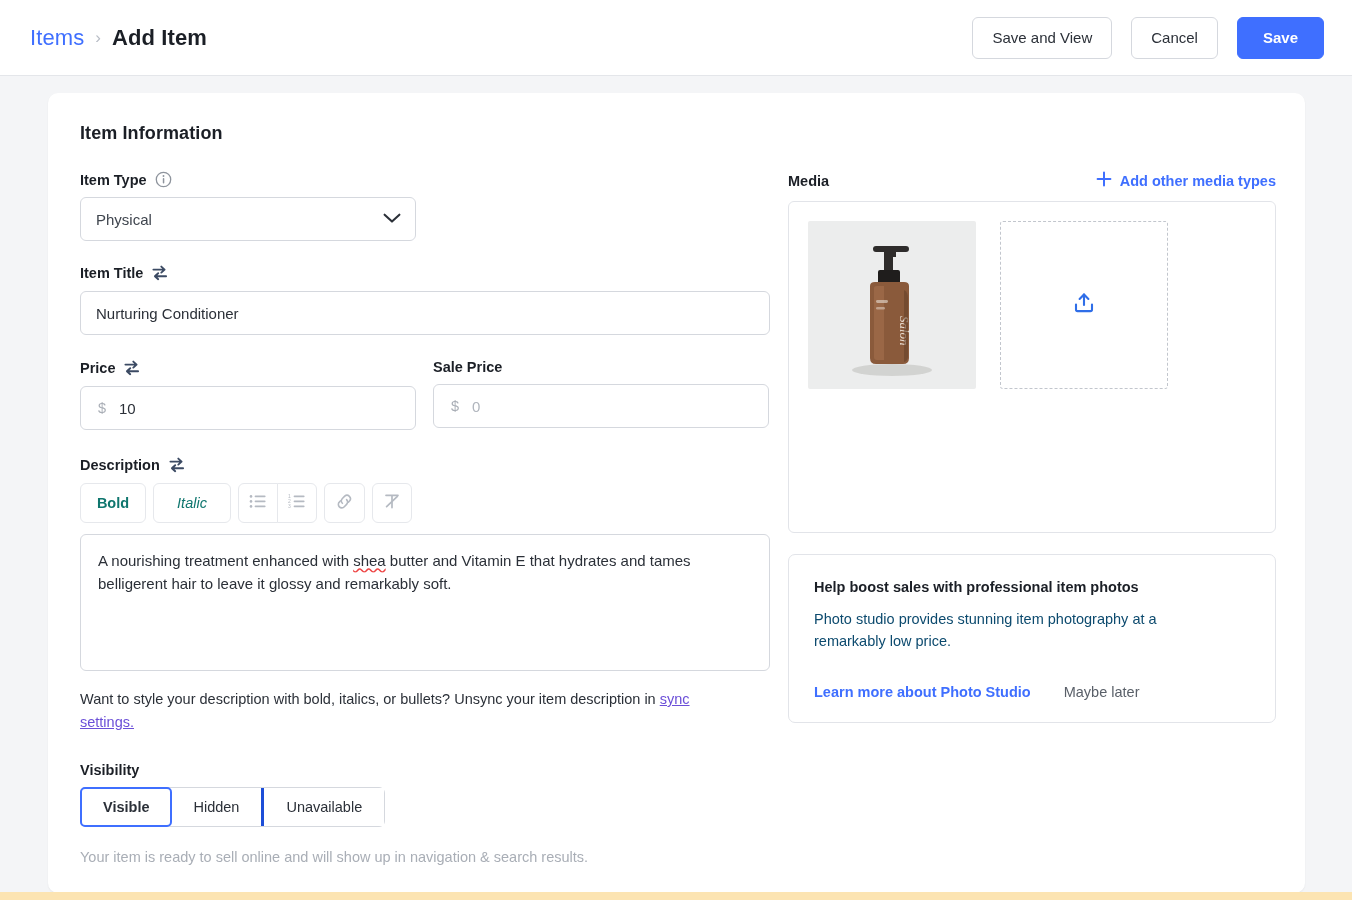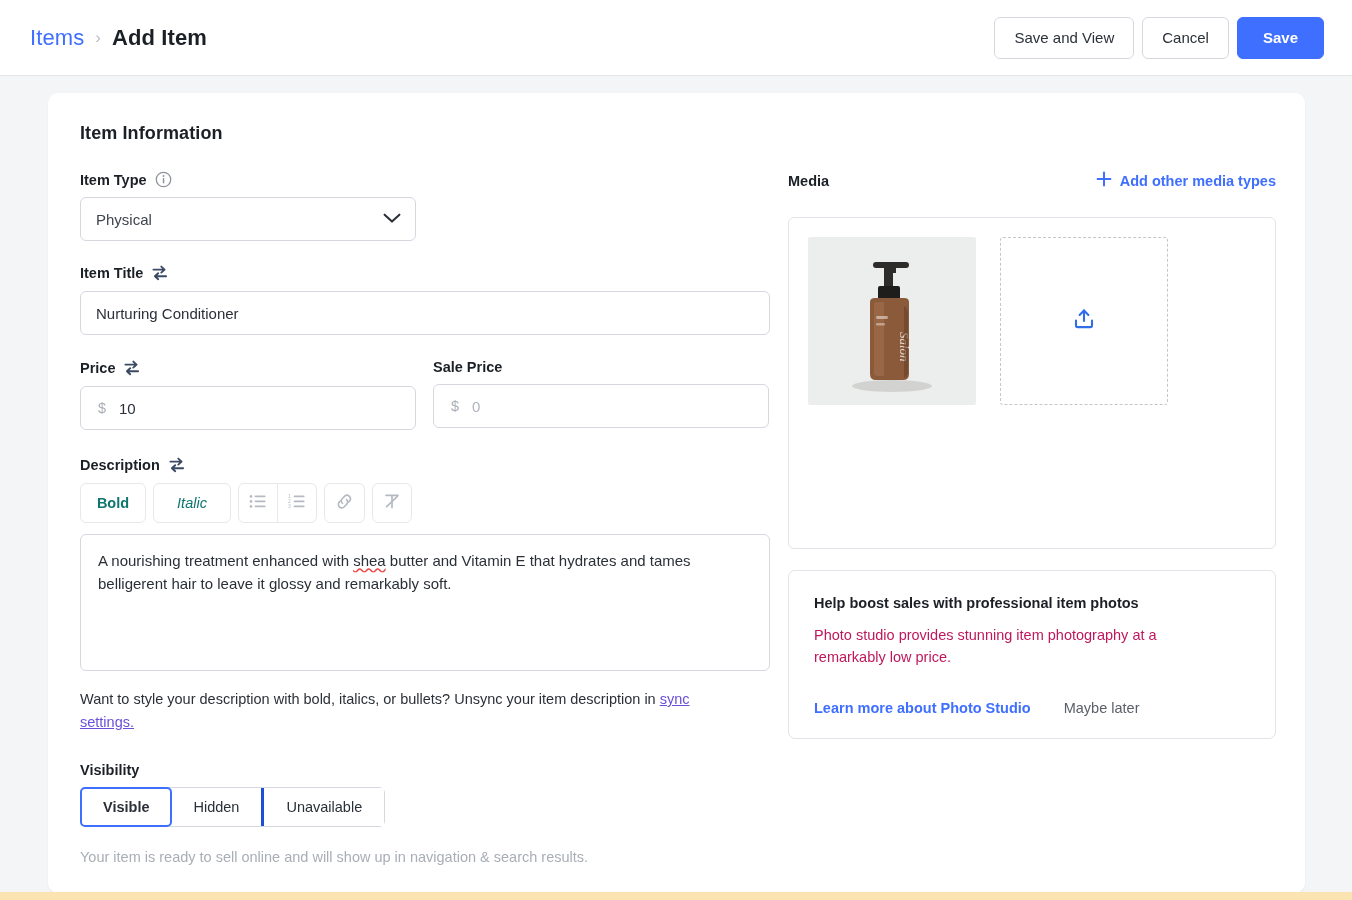--- a/index.html
+++ b/index.html
@@ -34,21 +34,21 @@
   .crumb-current {
     color: #1b1f26;
     font-size: 22px;
     font-weight: 700;
     letter-spacing: .1px;
   }
   .topbar-actions {
     margin-left: auto;
     display: flex;
     align-items: center;
-    gap: 8px;
+    gap: 19px;
   }
   .btn {
     font-family: "Liberation Sans", sans-serif;
     font-size: 15px;
     border-radius: 6px;
     height: 42px;
     padding: 0 19px;
     cursor: pointer;
     white-space: nowrap;
     display: inline-flex;
@@ -231,21 +231,21 @@
     margin-top: 22px;
     font-size: 14.5px;
     color: #a9aeb6;
   }
 
   
   .media-head {
     display: flex;
     align-items: center;
     justify-content: space-between;
-    margin-bottom: 27px;
+    margin-bottom: 11px;
     gap: 34px;
   }
   .media-title { font-size: 14.5px; font-weight: 700; color: #1b1f26; }
   .media-add {
     display: flex;
     align-items: center;
     gap: 8px;
     color: #3f6fff;
     font-size: 14.5px;
     font-weight: 600;
@@ -292,21 +292,21 @@
   }
   .promo-title {
     font-size: 14.5px;
     font-weight: 700;
     color: #1b1f26;
     margin-bottom: 14px;
   }
   .promo-body {
     font-size: 14.5px;
     line-height: 1.5;
-    color: #be185d;
+    color: #0c4a6e;
     margin-bottom: 31px;
     max-width: 378px;
   }
   .promo-actions { display: flex; align-items: center; gap: 33px; }
   .promo-link {
     color: #3f6fff;
     font-size: 14.5px;
     font-weight: 600;
     cursor: pointer;
   }

